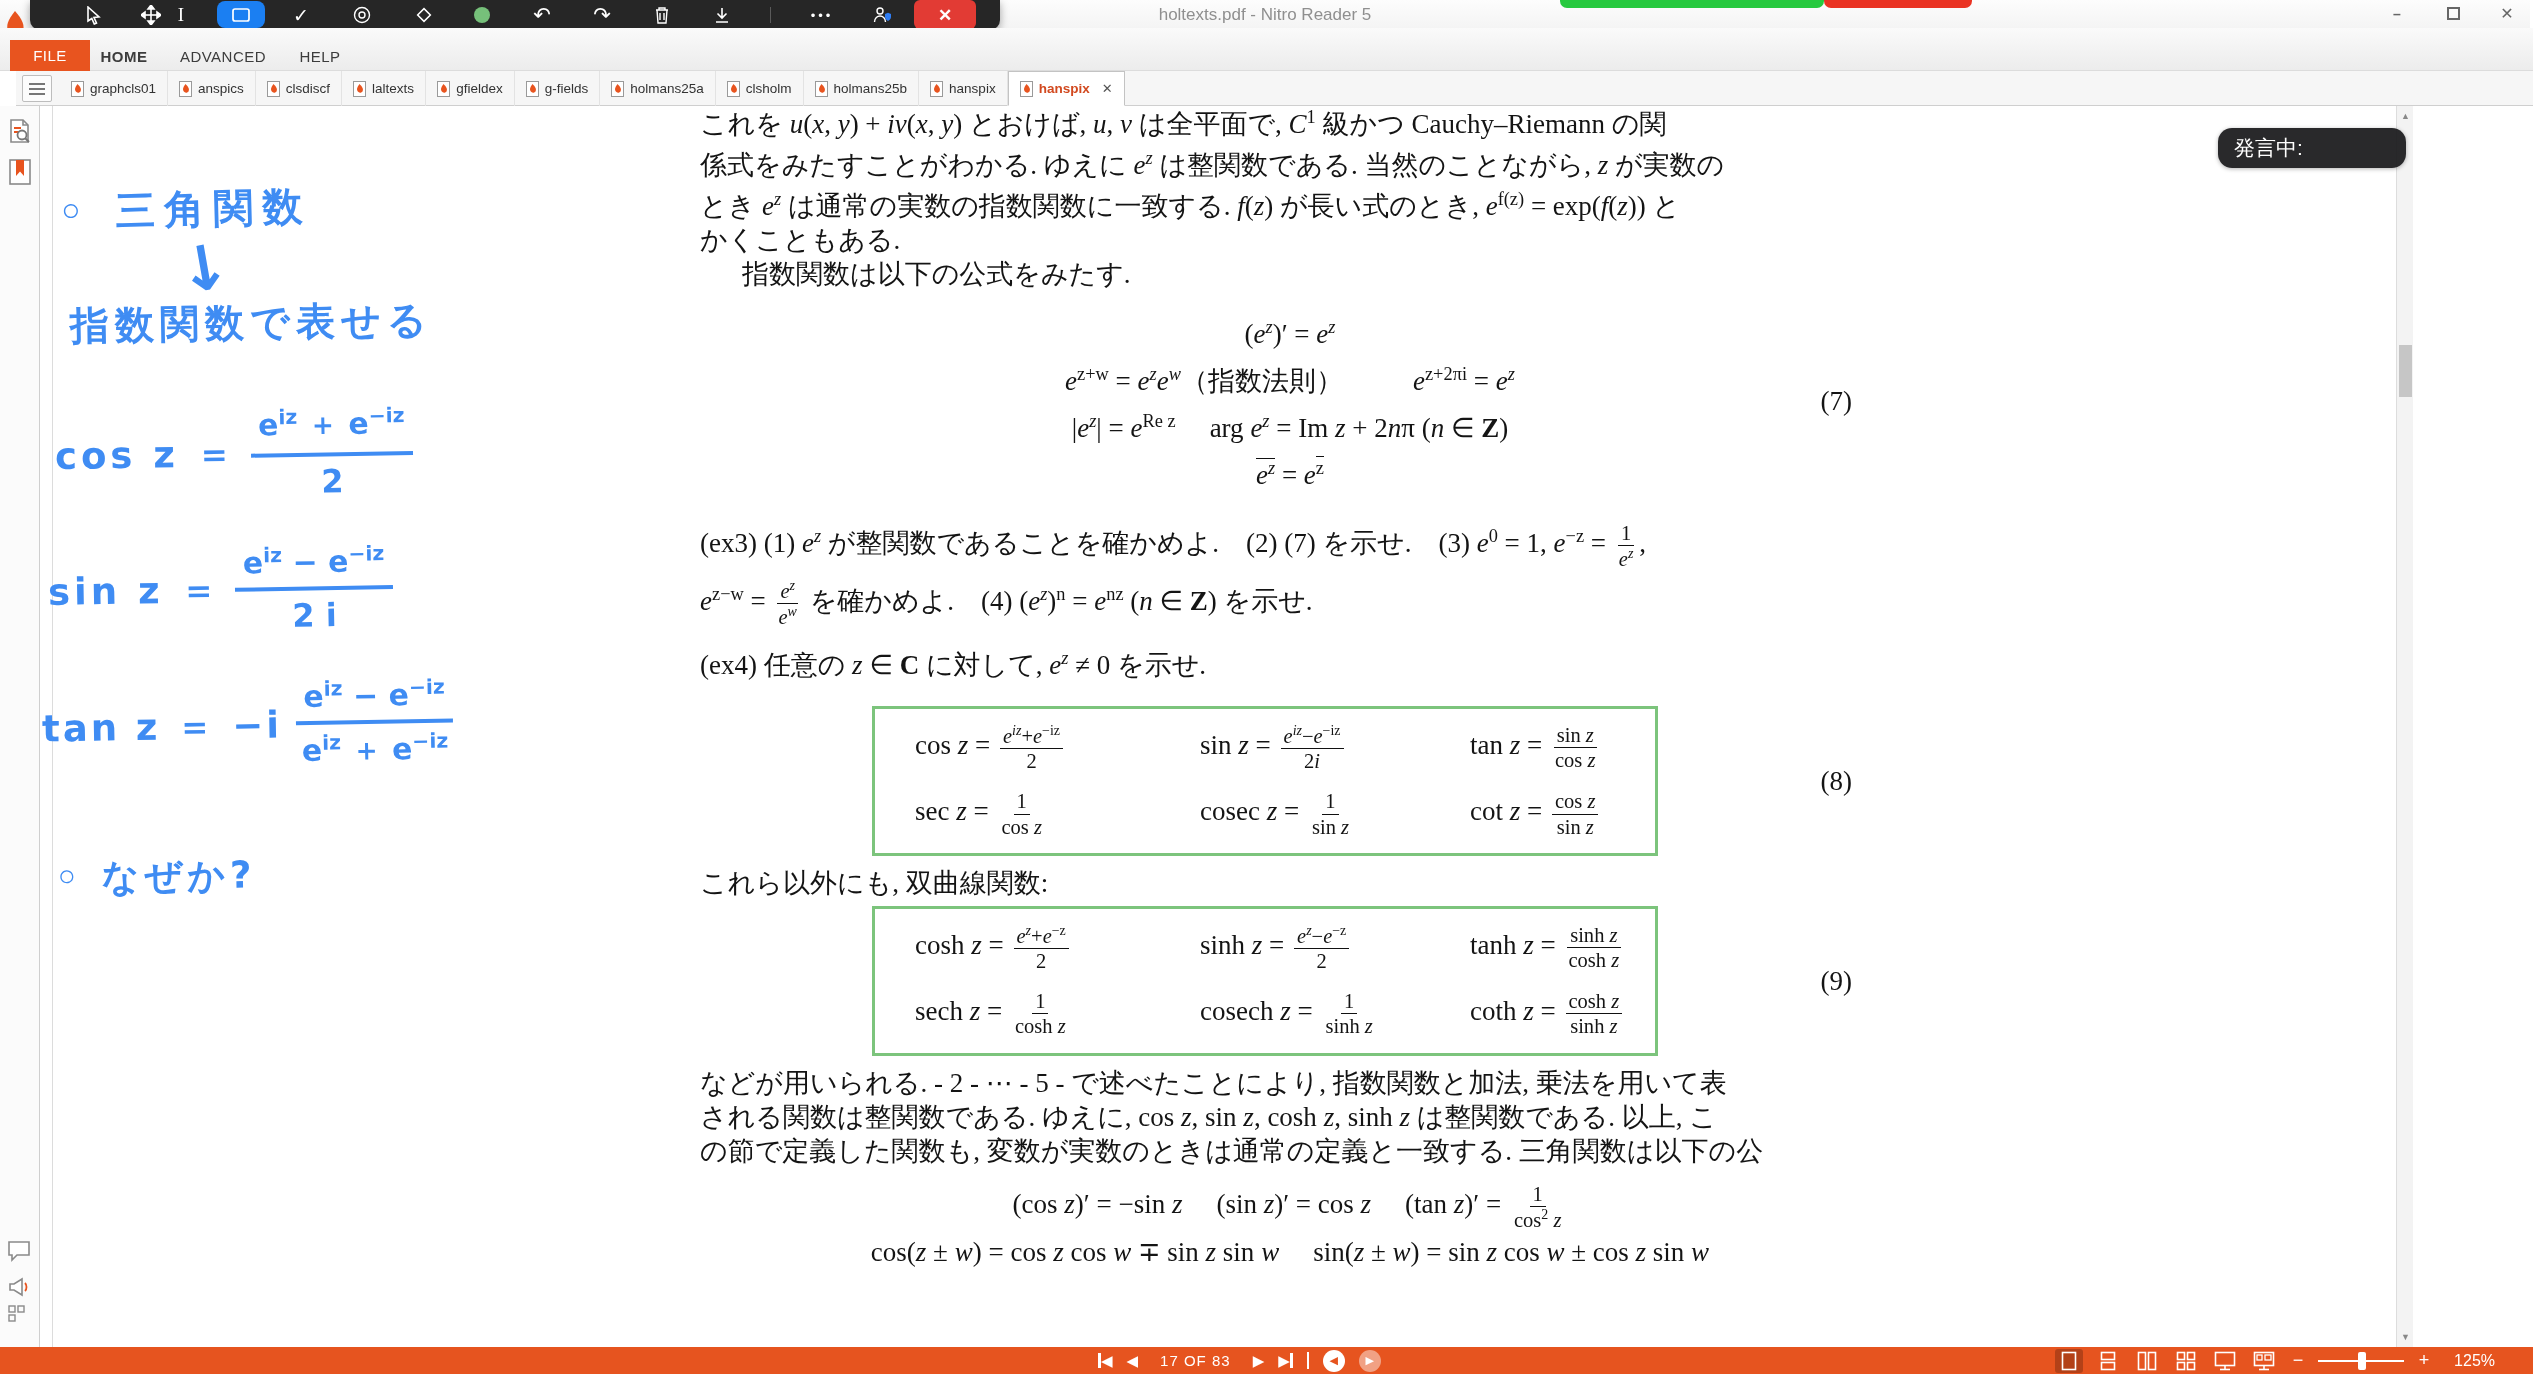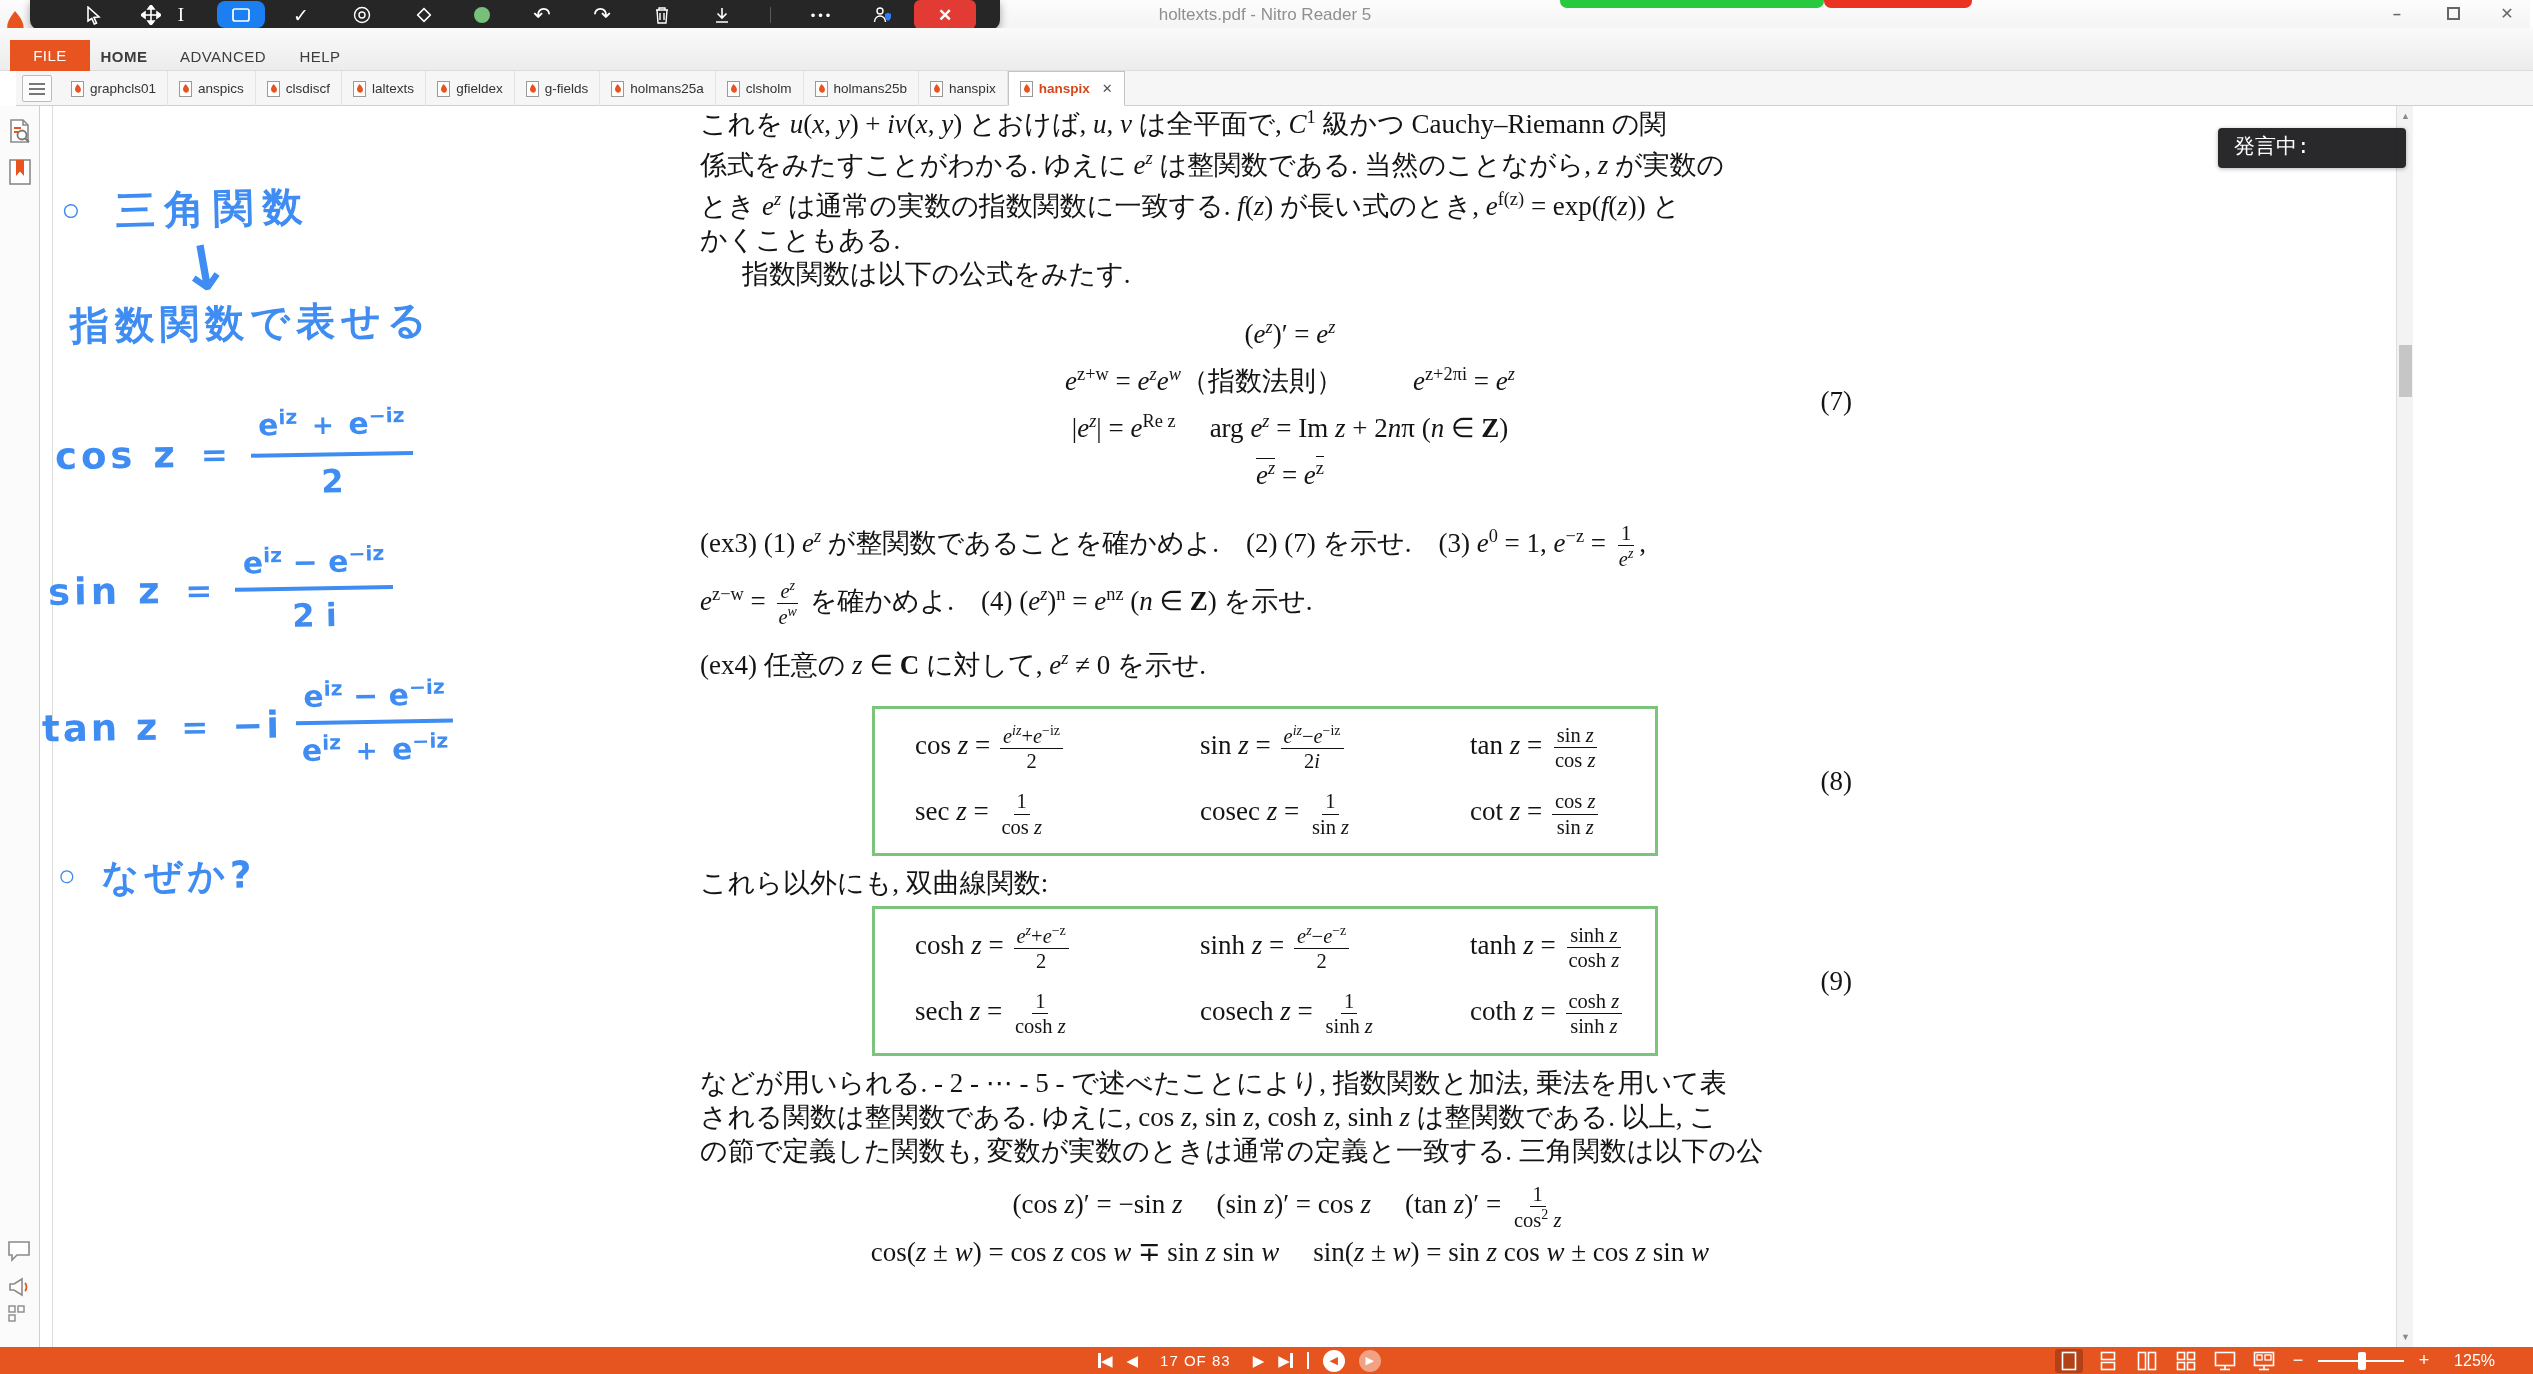--- a/index.html
+++ b/index.html
@@ -71,22 +71,22 @@
   
   #vscroll { position:absolute; left:2396px; top:0; width:17px; height:1241px;
              background:#f3f3f3; border-left:1px solid #ddd; }
   .scr-arrow { position:absolute; left:0; width:17px; height:20px; color:#888; font-size:9px;
                text-align:center; line-height:20px; }
   #scr-up { top:0; } #scr-down { bottom:0; }
   #scr-thumb { position:absolute; left:2px; top:239px; width:13px; height:52px; background:#c6c6c6; }
 
   
   #speaking { position:absolute; left:2218px; top:22px; width:188px; height:40px;
-              background:rgba(28,28,30,.94); border-radius:4px; color:#fff; font-size:21px;
-              line-height:40px; padding-left:16px; box-shadow:0 1px 4px rgba(0,0,0,.3);font-family:Liberation Mono, monospace; }
+              background:rgba(28,28,30,.94); border-radius:14px; color:#fff; font-size:21px;
+              line-height:40px; padding-left:16px; box-shadow:0 1px 4px rgba(0,0,0,.3); }
 
   
   #doc { position:absolute; left:700px; top:0; width:1180px;
          font-family:"Liberation Serif", serif; font-size:27px; line-height:34px; color:#141414; }
   #doc .pline { white-space:nowrap; }
   #doc .indent { padding-left:42px; }
   sup { font-size:.68em; }
   i { font-family:"Liberation Serif", serif; }
   .fr { display:inline-flex; flex-direction:column; align-items:center; vertical-align:middle;
         font-size:.76em; line-height:1.18; margin:0 3px; }

